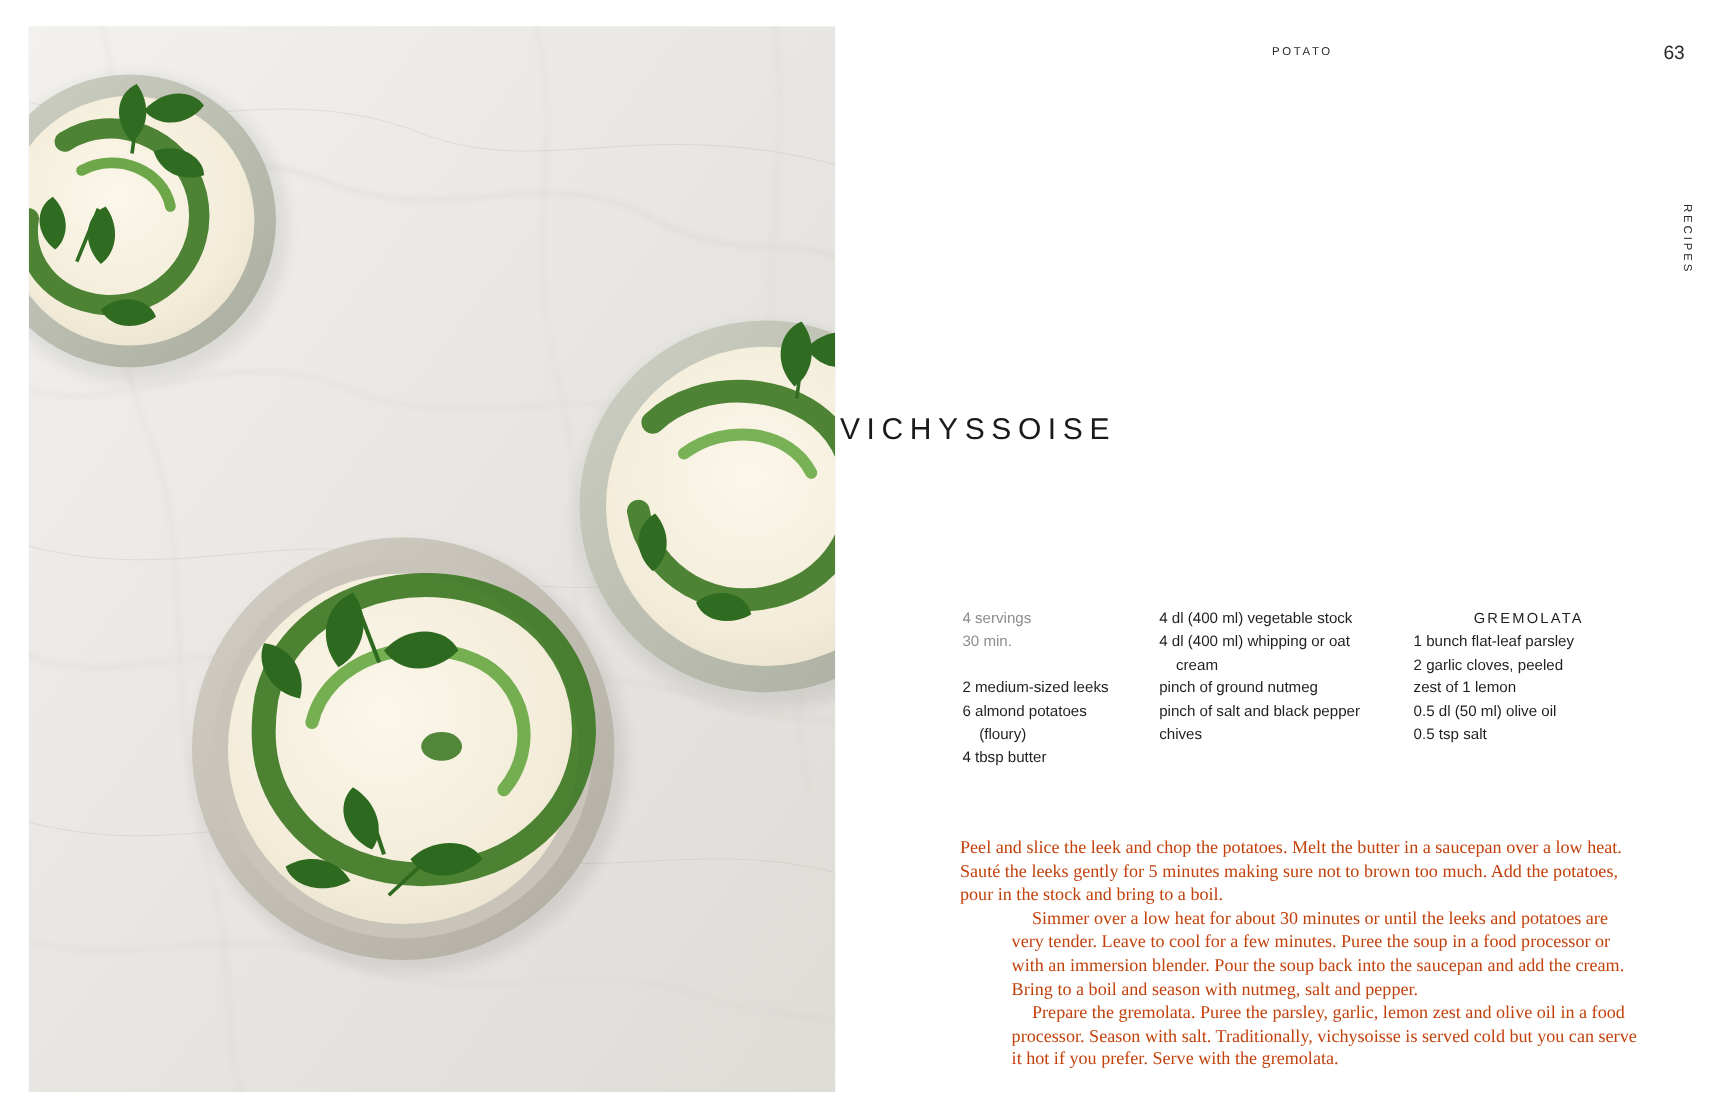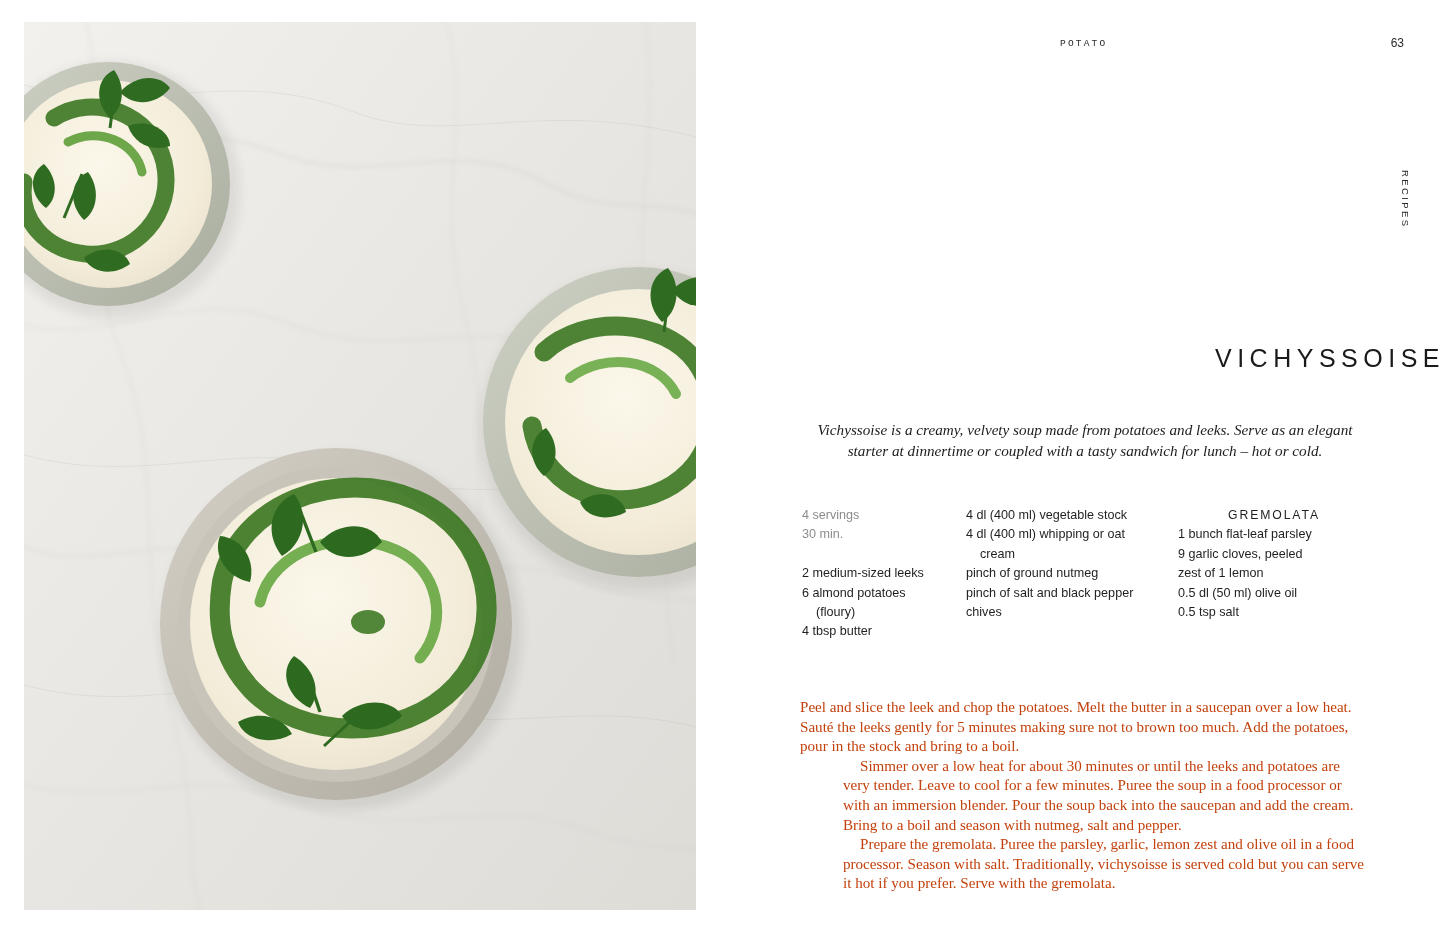--- a/index.html
+++ b/index.html
@@ -39,51 +39,51 @@
     left: 700px;
     top: 0;
     width: 745px;
     height: 932px;
   }
 
   .running-head {
     position: absolute;
     left: 360px;
     top: 38px;
-    font-family: Liberation Mono, monospace;
+    font-family: Liberation Sans, sans-serif;
     font-size: 9.5px;
     letter-spacing: 2.2px;
     color: #2b2b2b;
   }
   .folio {
     position: absolute;
     right: 41px;
     top: 36px;
     font-family: "Liberation Sans", sans-serif;
-    font-size: 12px;
+    font-size: 16px;
     color: #2b2b2b;
   }
   .side-tab {
     position: absolute;
     right: 34px;
     top: 170px;
     font-family: "Liberation Sans", sans-serif;
     font-size: 9.5px;
     letter-spacing: 2.4px;
     color: #2b2b2b;
     writing-mode: vertical-rl;
     text-orientation: mixed;
   }
 
   .recipe-title {
     position: absolute;
     left: 0;
     right: 0;
     top: 344px;
-    text-align: right;
+    text-align: left;
     font-family: "Liberation Sans", sans-serif;
     font-weight: 400;
     font-size: 25px;
     letter-spacing: 5.5px;
     color: #1a1a1a;
     margin: 0;
   }
 
   .intro {
     position: absolute;
@@ -247,21 +247,20 @@
   </div>
 
   <div class="right">
 
     <div class="running-head">POTATO</div>
     <div class="folio">63</div>
     <div class="side-tab">RECIPES</div>
 
     <h1 class="recipe-title">VICHYSSOISE</h1>
 
-    <div class="intro">Vichyssoise is a creamy, velvety soup made from potatoes and leeks. Serve as an elegant starter at dinnertime or coupled with a tasty sandwich for lunch – hot or cold.</div>
 
     <div class="ingredients">
 
       <div class="col c1">
         <div class="meta">4 servings</div>
         <div class="meta">30 min.</div>
         <div class="spacer"></div>
         <div>2 medium-sized leeks</div>
         <div>6 almond potatoes</div>
         <div class="ind">(floury)</div>
@@ -273,21 +272,21 @@
         <div>4 dl (400 ml) whipping or oat</div>
         <div class="ind">cream</div>
         <div>pinch of ground nutmeg</div>
         <div>pinch of salt and black pepper</div>
         <div>chives</div>
       </div>
 
       <div class="col c3">
         <div class="sub-head">GREMOLATA</div>
         <div>1 bunch flat-leaf parsley</div>
-        <div>9 garlic cloves, peeled</div>
+        <div>2 garlic cloves, peeled</div>
         <div>zest of 1 lemon</div>
         <div>0.5 dl (50 ml) olive oil</div>
         <div>0.5 tsp salt</div>
       </div>
 
     </div>
 
     <div class="method">
       <p>Peel and slice the leek and chop the potatoes. Melt the butter in a saucepan over a low heat. Sauté the leeks gently for 5 minutes making sure not to brown too much. Add the potatoes, pour in the stock and bring to a boil.</p>
       <p>Simmer over a low heat for about 30 minutes or until the leeks and potatoes are very tender. Leave to cool for a few minutes. Puree the soup in a food processor or with an immersion blender. Pour the soup back into the saucepan and add the cream. Bring to a boil and season with nutmeg, salt and pepper.</p>

